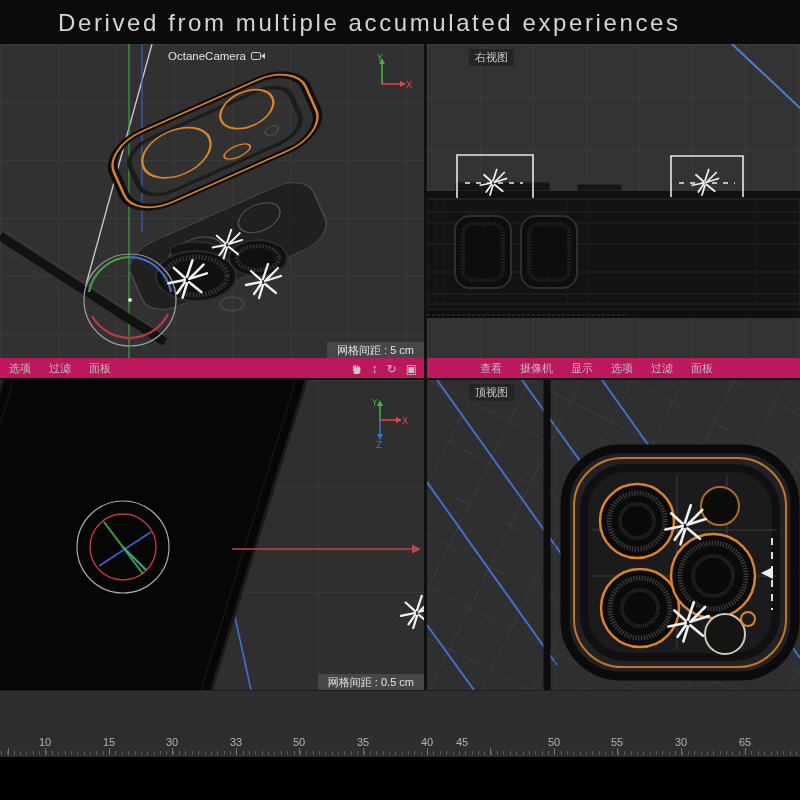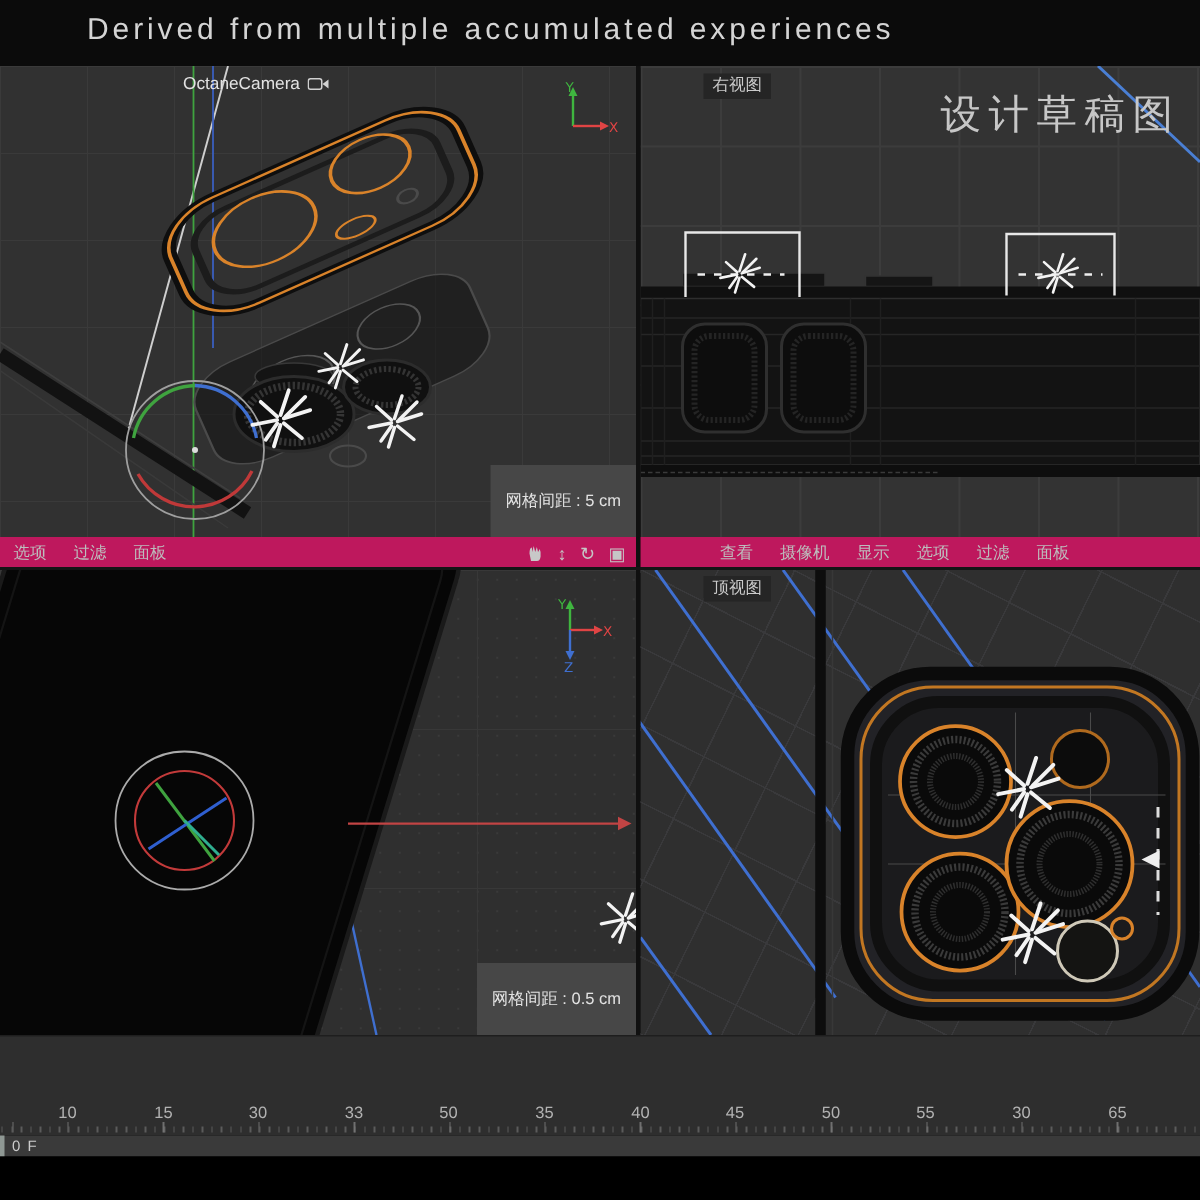--- a/index.html
+++ b/index.html
@@ -2,21 +2,21 @@
 <html><head>
 <meta charset="utf-8">
 <style>
   html,body{margin:0;padding:0;background:#000;}
   .screen{position:relative;width:800px;height:800px;background:#000;overflow:hidden;
           font-family:"Liberation Sans","DejaVu Sans",sans-serif;color:#ccc;}
   .abs{position:absolute;}
 
   
   .header{left:0;top:0;width:800px;height:44px;background:#0b0b0b;}
-  .header-title{left:58px;top:9px;font-size:20px;letter-spacing:2.6px;color:#d4d4d4;font-weight:400;white-space:nowrap;}
+  .header-title{left:58px;top:9px;font-size:24px;letter-spacing:2.6px;color:#d4d4d4;font-weight:400;white-space:nowrap;}
 
   
   .vp{overflow:hidden;}
   .vp1{left:0;top:44px;width:424px;height:314px;background-color:#313131;
        background-image:linear-gradient(#3a3a3a 1px,transparent 1px),linear-gradient(90deg,#3a3a3a 1px,transparent 1px);
        background-size:58px 58px;}
   .vp2{left:427px;top:44px;width:373px;height:314px;background-color:#333333;
        background-image:linear-gradient(#3c3c3c 1px,transparent 1px),linear-gradient(90deg,#3c3c3c 1px,transparent 1px);
        background-size:53px 53px;}
   .vp3{left:0;top:380px;width:424px;height:310px;background-color:#2f2f2f;
@@ -24,22 +24,22 @@
                         radial-gradient(circle,#3a3a3a 0.8px,transparent 0.9px);
        background-size:106px 106px,106px 106px,13px 13px;}
   .vp4{left:427px;top:380px;width:373px;height:310px;background-color:#2f2f2f;
        background-image:repeating-linear-gradient(116deg,#39393b 0px,#39393b 1px,transparent 1px,transparent 46px),
                         repeating-linear-gradient(27deg,#39393b 0px,#39393b 1px,transparent 1px,transparent 46px);}
   .vdiv{left:424px;top:44px;width:3px;height:646px;background:#101010;}
   .hdiv{left:0;top:378px;width:800px;height:2px;background:#151515;}
   .vp-svg{position:absolute;left:0;top:0;}
 
   .vp-chip{background:#252525;color:#cacaca;font-size:11px;padding:2px 6px;line-height:13px;margin-left:38px;}
-  .grid-chip{background:#474747;color:#e2e2e2;font-size:11px;padding:17px 10px;line-height:14px;}
-  .cam-label{color:#e2e2e2;font-size:11.5px;display:flex;align-items:center;gap:5px;}
+  .grid-chip{background:#474747;color:#e2e2e2;font-size:11px;padding:1px 10px;line-height:14px;}
+  .cam-label{color:#e2e2e2;font-size:11.5px;display:flex;align-items:center;gap:5px;margin-left:46px;}
   .watermark{font-size:27px;color:#c7c7c7;letter-spacing:5px;font-weight:400;white-space:nowrap;}
 
   
   .menubar{top:358px;height:21px;background:#be185d;display:flex;align-items:center;font-size:11px;color:#bdbdbd;}
   .menubar .mi{padding:0 9px;cursor:default;}
   .mb-left{left:0;width:424px;}
   .mb-right{left:427px;width:373px;padding-left:44px;}
   .mb-icons{margin-left:auto;display:flex;align-items:center;gap:9px;padding-right:7px;color:#c6c6c6;font-size:12px;}
 
   
@@ -183,21 +183,20 @@
       </g>
 
       <path d="M30,154 V111 H106 V154" fill="none" stroke="#e8e8e8" stroke-width="1.6"></path>
       <path d="M244,153 V112 H316 V153" fill="none" stroke="#e8e8e8" stroke-width="1.6"></path>
       <line x1="38" y1="139" x2="96" y2="139" stroke="#eee" stroke-width="1.6" stroke-dasharray="5 6"></line>
       <line x1="252" y1="139" x2="308" y2="139" stroke="#eee" stroke-width="1.6" stroke-dasharray="5 6"></line>
       <use href="#burst" transform="translate(66,139) scale(0.75)"></use>
       <use href="#burst" transform="translate(278,139) scale(0.75)"></use>
     </svg>
     <div class="abs vp-chip" style="left:4px;top:5px;">右视图</div>
-    <div class="abs watermark" style="left:200px;top:14px;">设计草稿图</div>
   </div>
 
   <div class="abs vdiv"></div>
 
   <div class="abs menubar mb-left">
     <span class="mi">选项</span>
     <span class="mi">过滤</span>
     <span class="mi">面板</span>
     <span class="mb-icons">
       <svg width="13" height="13">
@@ -315,28 +314,24 @@
   </div>
 
   <div class="abs ruler">
     <span class="rlabel" style="left:45px">10</span>
     <span class="rlabel" style="left:109px">15</span>
     <span class="rlabel" style="left:172px">30</span>
     <span class="rlabel" style="left:236px">33</span>
     <span class="rlabel" style="left:299px">50</span>
     <span class="rlabel" style="left:363px">35</span>
     <span class="rlabel" style="left:427px">40</span>
-    <span class="rlabel" style="left:490px">45</span>
+    <span class="rlabel" style="left:462px">45</span>
     <span class="rlabel" style="left:554px">50</span>
     <span class="rlabel" style="left:617px">55</span>
     <span class="rlabel" style="left:681px">30</span>
     <span class="rlabel" style="left:745px">65</span>
     <div class="ticks-major"></div>
     <div class="ticks-minor"></div>
   </div>
 
-  <div class="abs track">
-    <div class="playhead"></div>
-    <span class="track-label">0 F</span>
-  </div>
 
   <div class="abs footer"></div>
 </div>
 
 </body></html>

